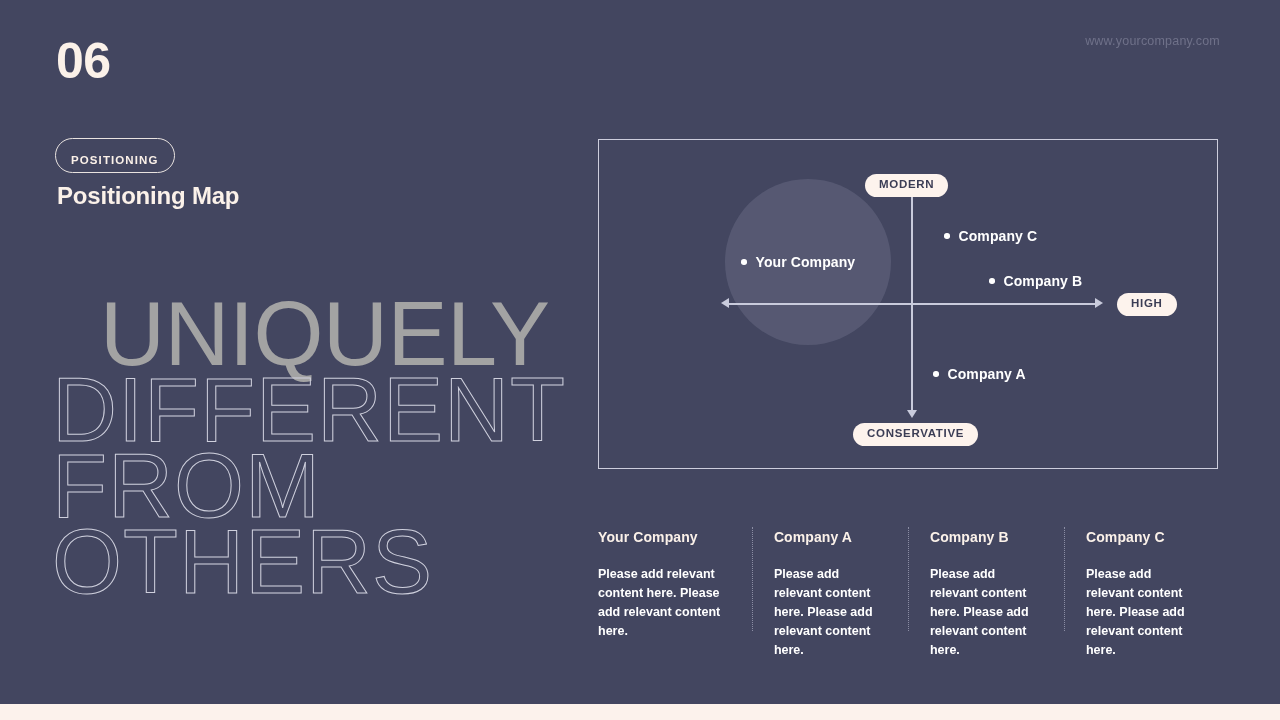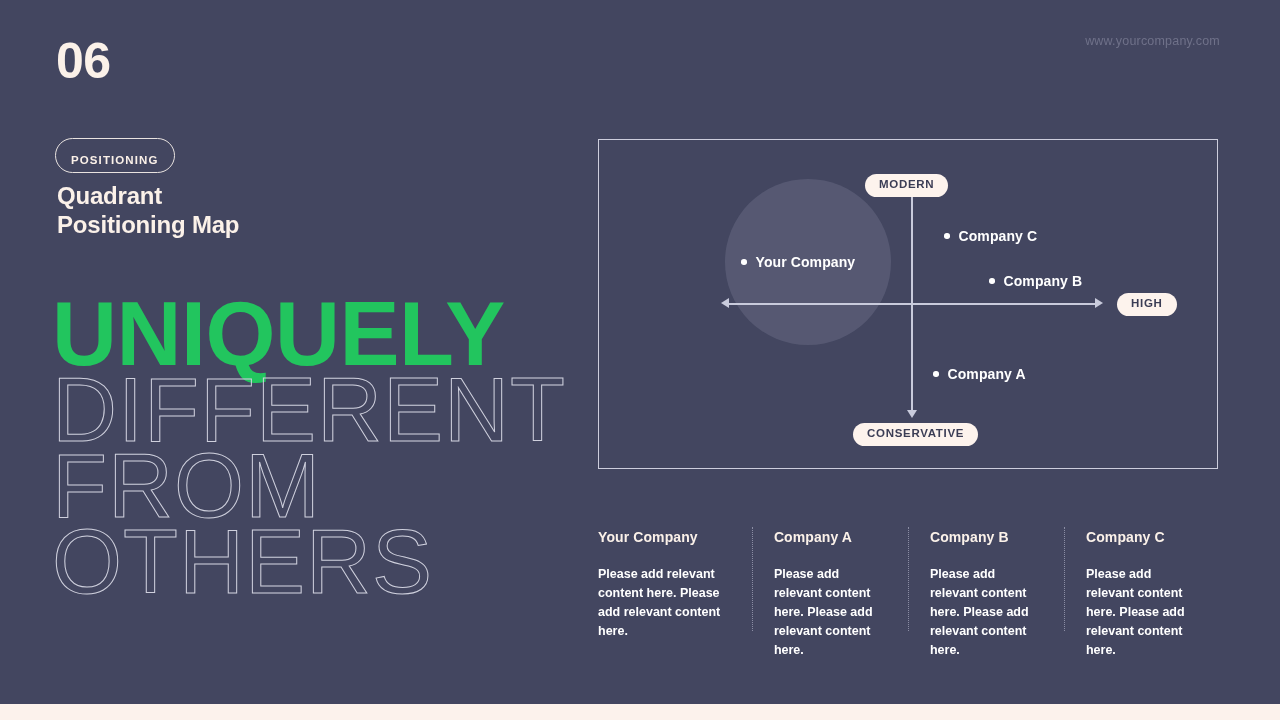--- a/index.html
+++ b/index.html
@@ -87,23 +87,24 @@
     top: 296px;
     line-height: 0.845;
   }
   .big-headline .line {
     display: block;
     font-size: 90px;
     letter-spacing: 0.5px;
     white-space: nowrap;
   }
   .big-headline .line.solid {
-    font-weight: 700;
-    color: #22c55e;
+    font-weight: 400;
+    color: #a3a3a3;
     letter-spacing: -0.5px;
+    margin-left: 48px;
   }
   .big-headline .line.outline {
     font-weight: 400;
     color: transparent;
     -webkit-text-stroke: 1px #cfd0dd;
     letter-spacing: 1px;
   }
 
   
   .map-frame {
@@ -266,21 +267,20 @@
 <body>
 
 <div class="slide">
 
   <div class="slide-number">06</div>
   <div class="site-url">www.yourcompany.com</div>
 
   <div class="eyebrow-badge">POSITIONING</div>
 
   <div class="section-title">
-    <div>Quadrant</div>
     <div>Positioning Map</div>
   </div>
 
   <div class="big-headline">
     <span class="line solid">UNIQUELY</span>
     <span class="line outline">DIFFERENT</span>
     <span class="line outline">FROM</span>
     <span class="line outline">OTHERS</span>
   </div>
 

